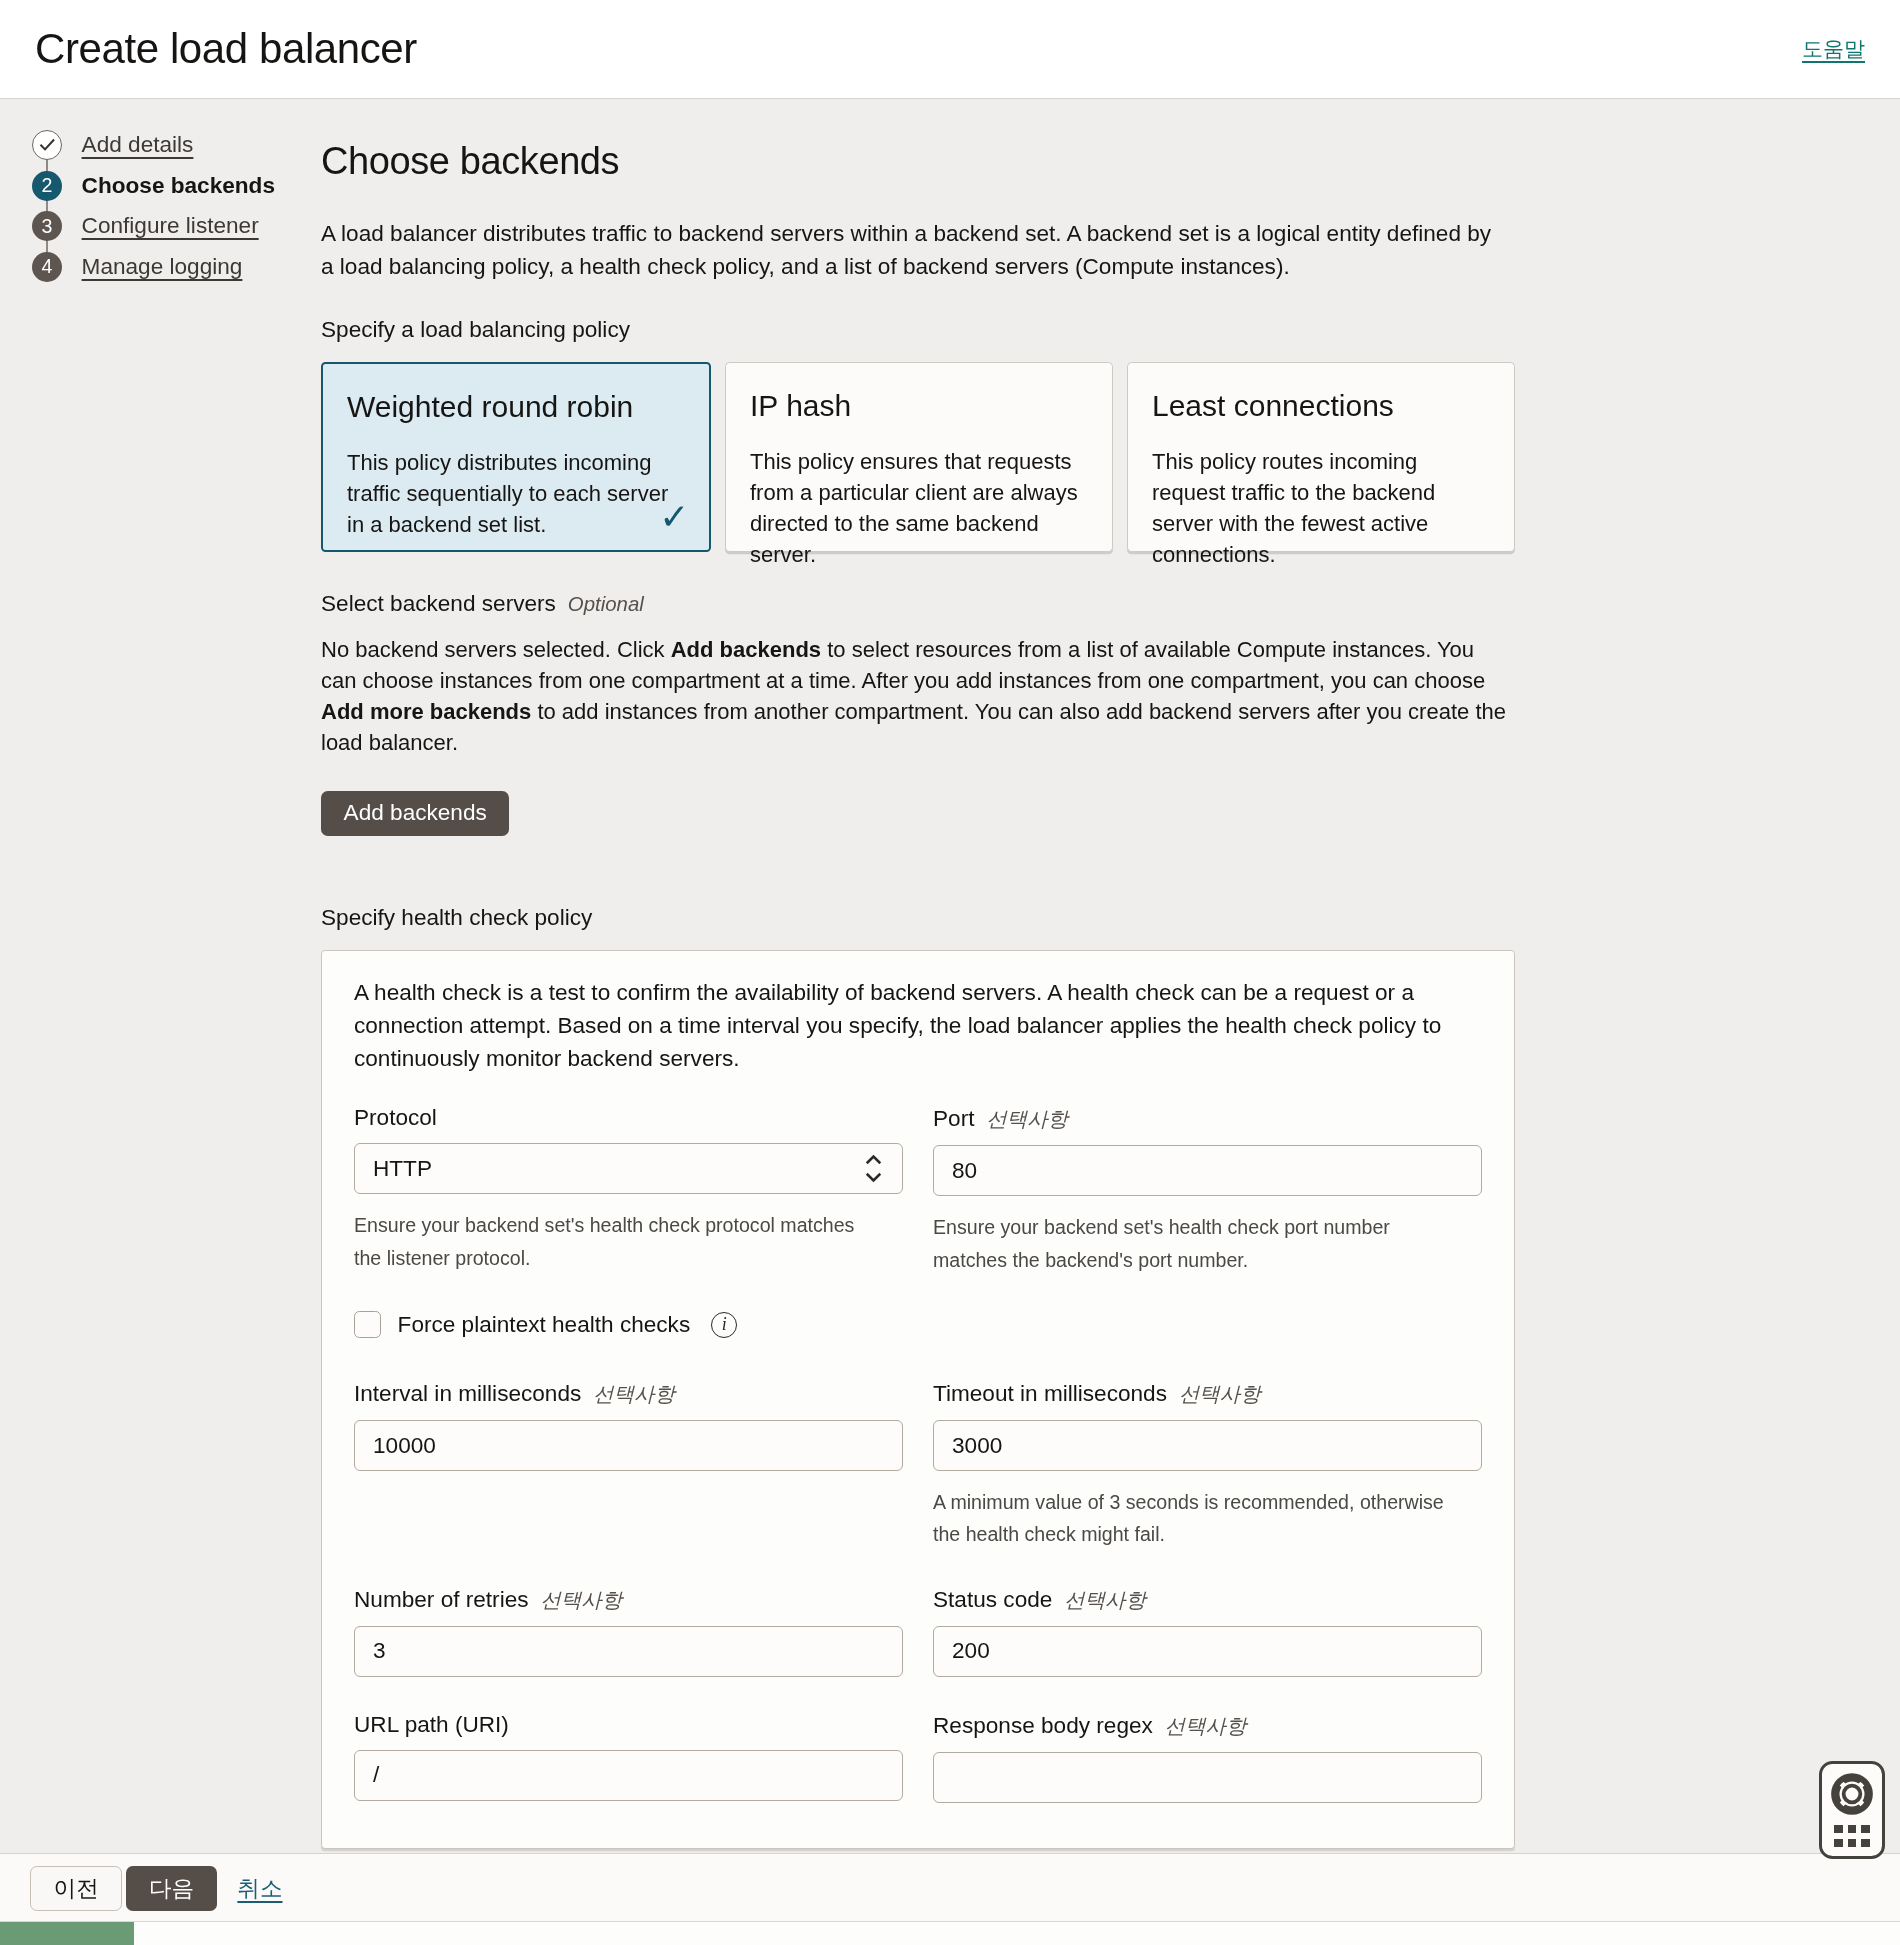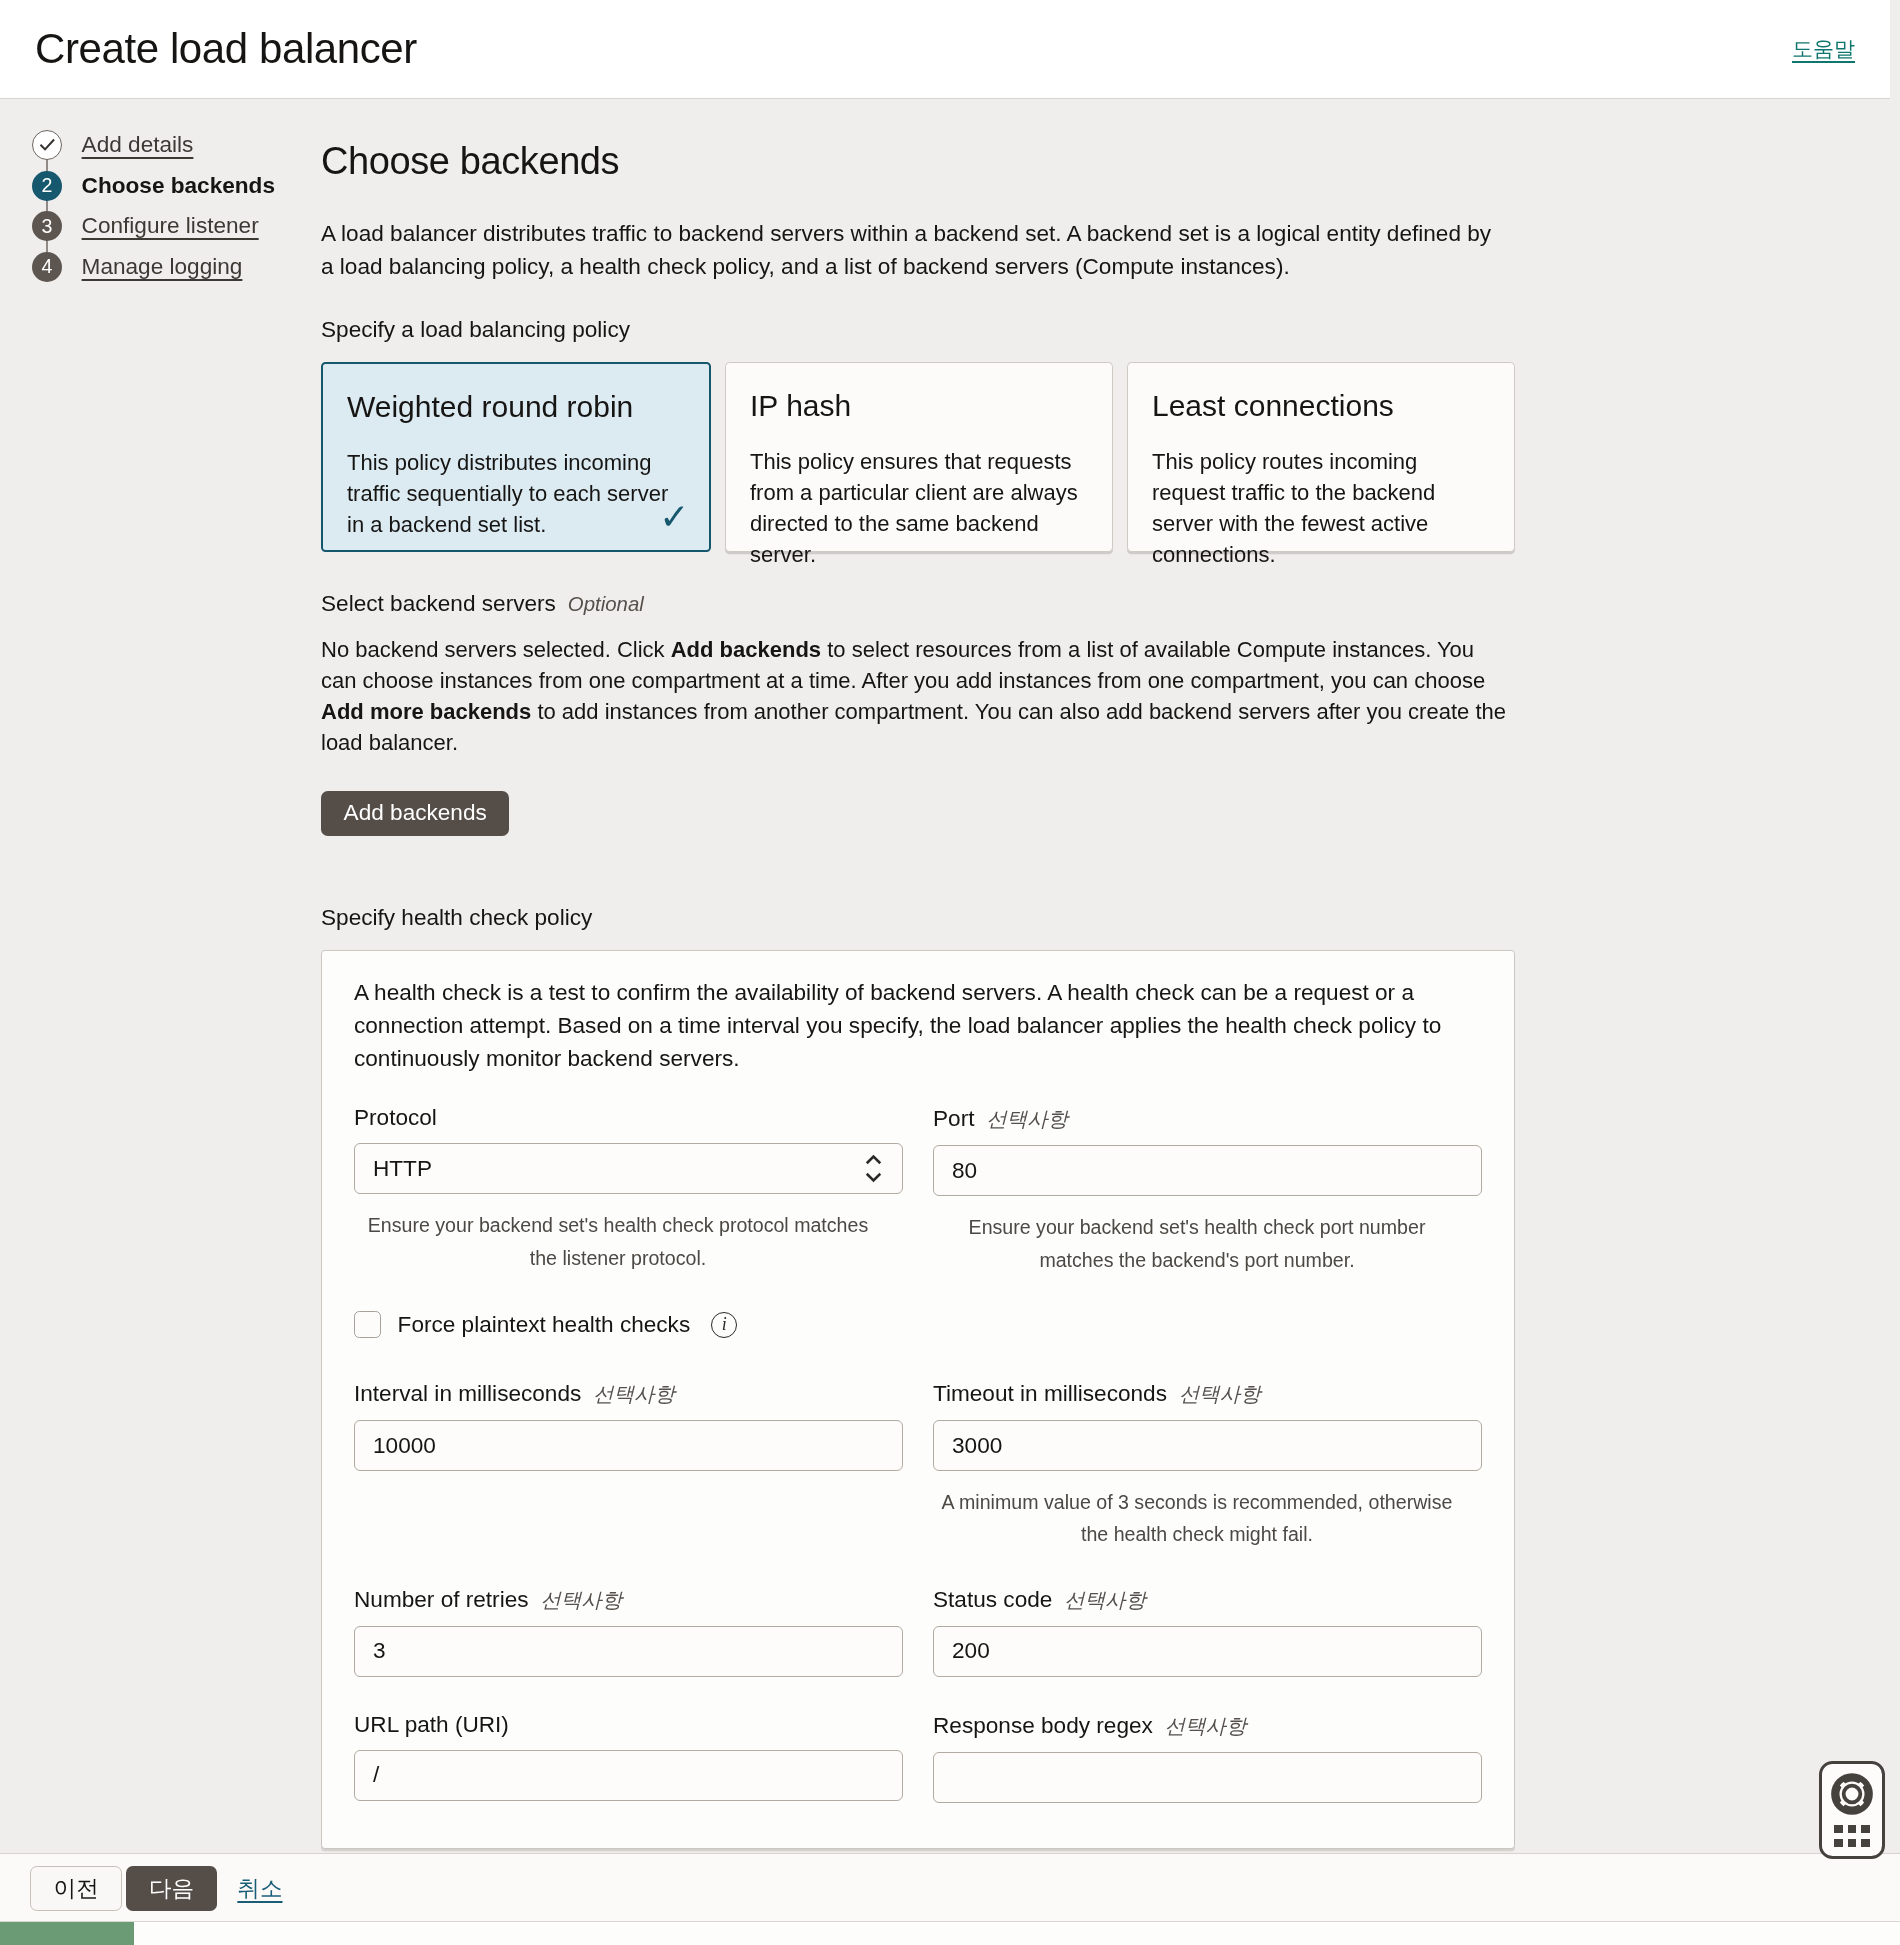--- a/index.html
+++ b/index.html
@@ -8,21 +8,21 @@
     font-family:"Liberation Sans","DejaVu Sans",sans-serif;
     color:#161513;
     background:#f0eeec;
     position:relative;
     overflow:hidden;
   }
   a { cursor:pointer; }
 
   
   .app-header {
-    position:absolute; top:0; left:0; right:10px; height:99px;
+    position:absolute; top:0; left:0; right:0; height:99px;
     background:#ffffff; border-bottom:1.5px solid #d7d3ce;
     display:flex; align-items:center; justify-content:space-between;
     padding:0 35px;
   }
   .app-title { font-size:42px; font-weight:400; letter-spacing:-0.4px; color:#161513; }
   .help-link { font-size:21px; color:#0f766e; text-decoration:underline; text-underline-offset:4.5px; }
 
   
   .stepper { position:absolute; left:32px; top:130px; width:272px; }
   .stepper-line {
@@ -83,21 +83,21 @@
   .hc-grid { display:grid; grid-template-columns:1fr 1fr; column-gap:30px; margin-bottom:35px; }
   .field-label-row { display:flex; align-items:baseline; margin-bottom:12px; }
   .field-label { font-size:22.6px; }
   .text-input, .select-box {
     width:100%; height:51px; background:#fdfcfb;
     border:1.5px solid #b2ab9f; border-radius:6px;
     font-size:22.6px; font-family:inherit; color:#161513;
     padding:0 18px;
   }
   .select-box { display:flex; align-items:center; justify-content:space-between; cursor:pointer; }
-  .field-help { font-size:19.6px; line-height:1.65; color:#4c4843; margin-top:15px; max-width:528px;text-align:center; }
+  .field-help { font-size:19.6px; line-height:1.65; color:#4c4843; margin-top:15px; max-width:528px; }
   .checkbox-row { display:flex; align-items:center; gap:16.6px; margin:26px 0 42px 0; }
   .checkbox {
     width:27px; height:27px; background:#fdfcfb;
     border:1.5px solid #a8a19a; border-radius:5.3px; cursor:pointer; flex:0 0 27px;
   }
   .checkbox-label { font-size:22.6px; }
   .info-icon {
     width:26px; height:26px; border:1.5px solid #2b2926; border-radius:50%;
     display:inline-flex; align-items:center; justify-content:center;
     font-family:"Liberation Serif","DejaVu Serif",serif; font-style:italic;

